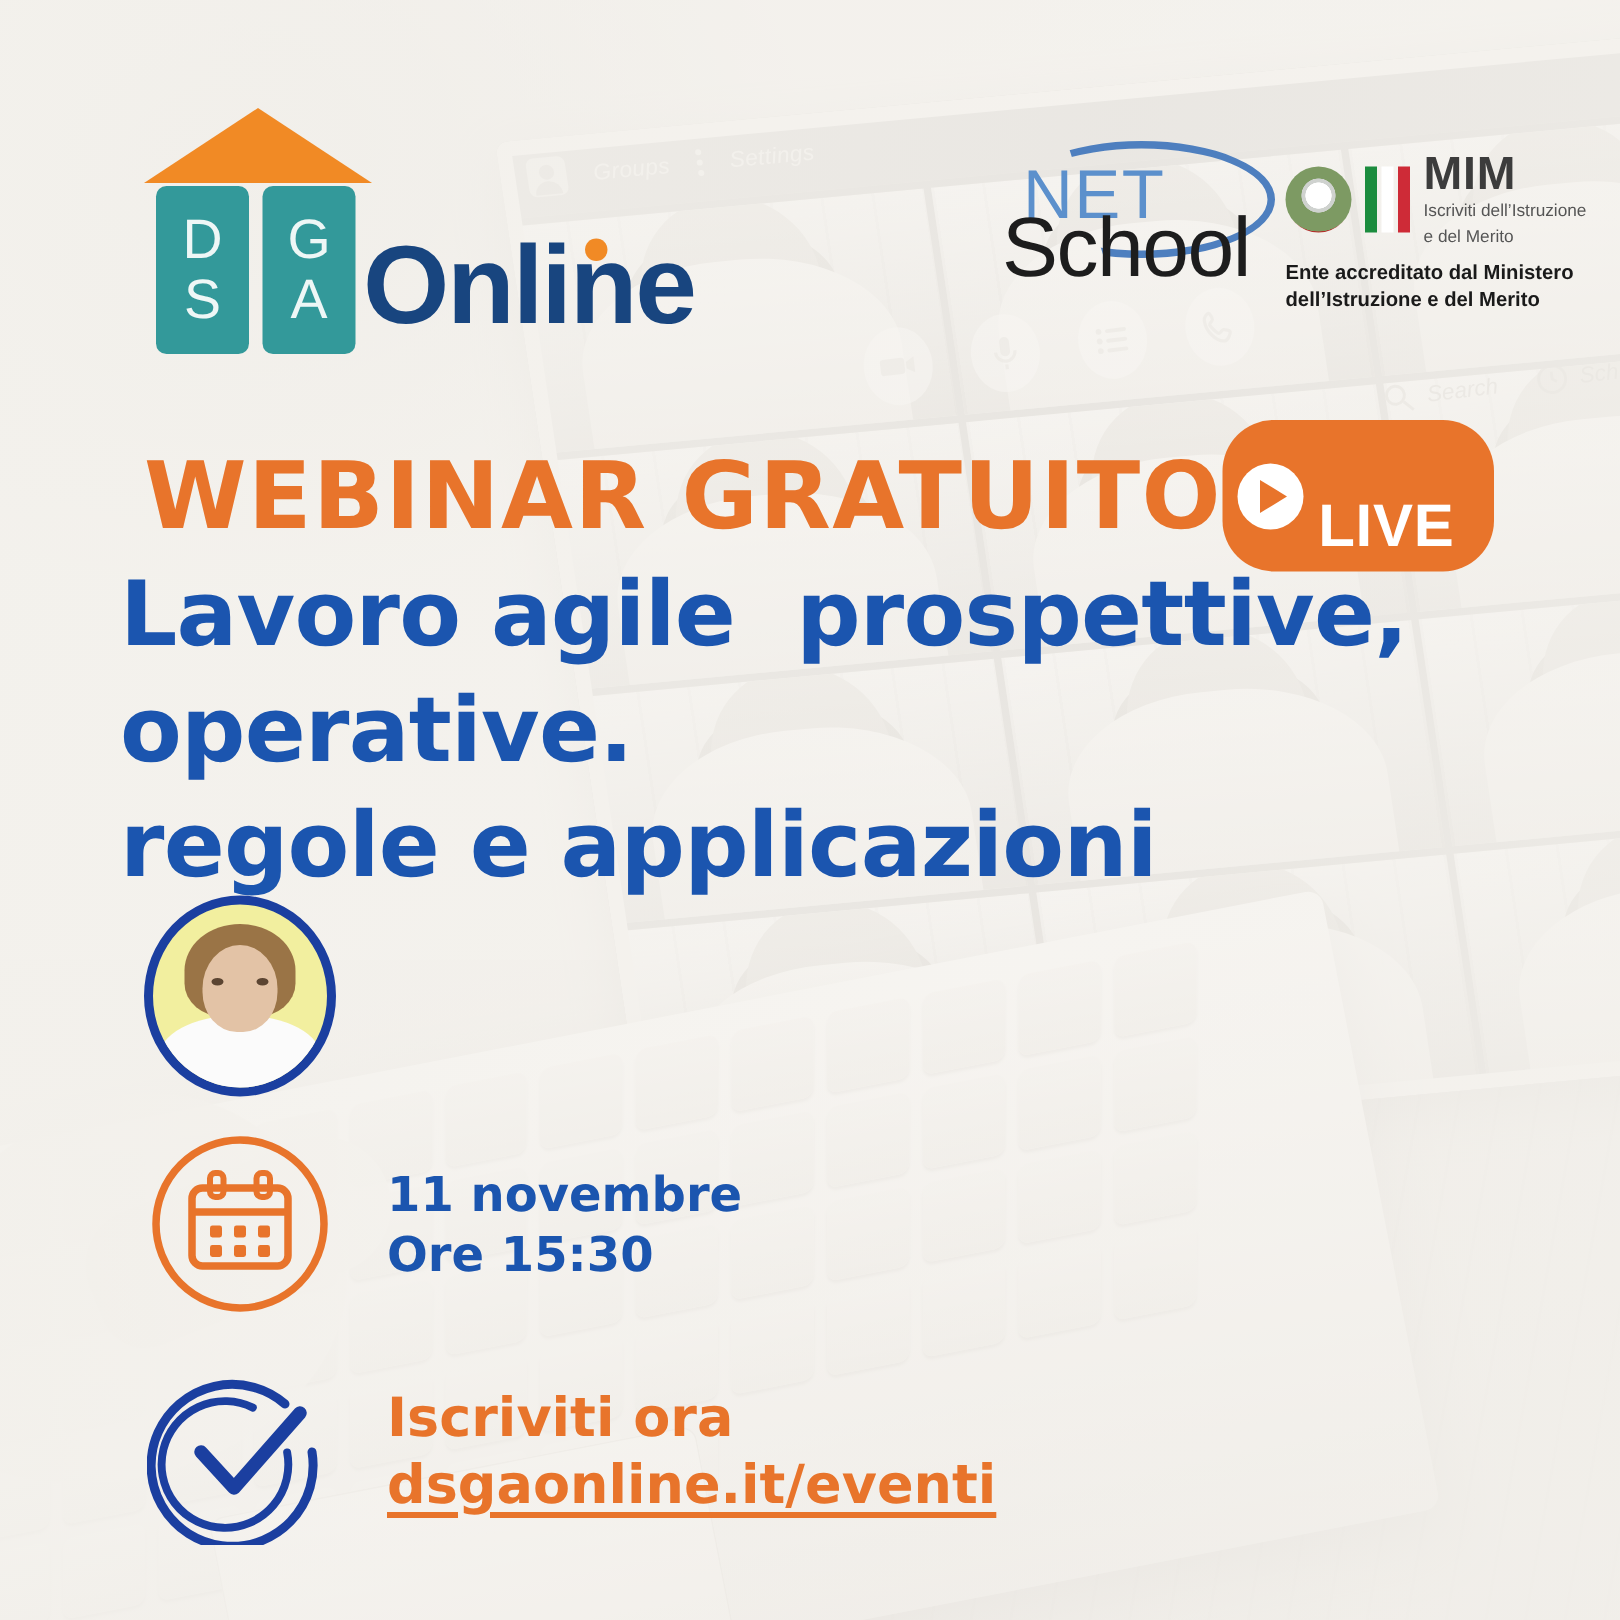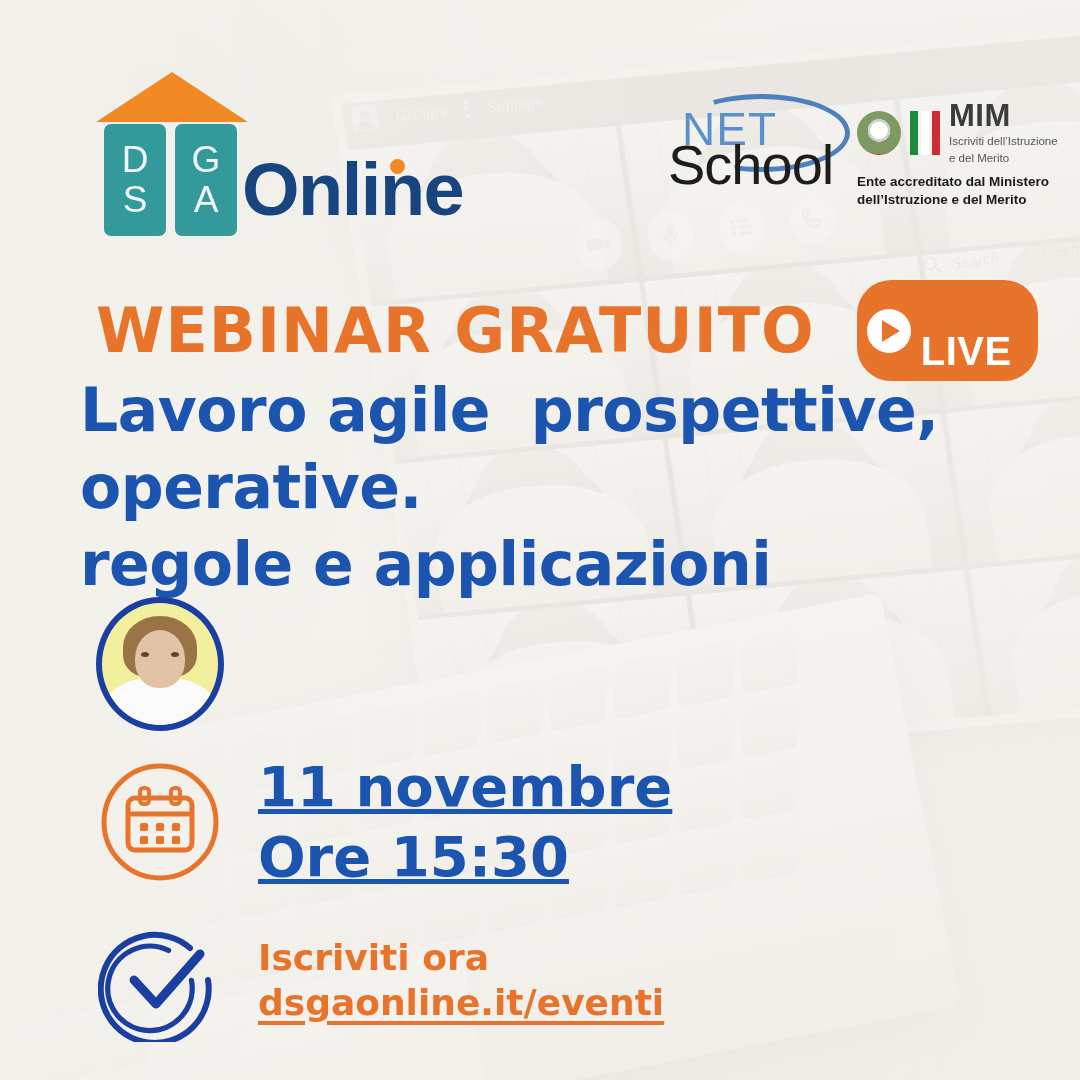--- a/index.html
+++ b/index.html
@@ -164,21 +164,21 @@
   .emblem{width:44px;height:44px;border-radius:50%;position:relative;
           background:radial-gradient(circle at 50% 44%, #ffffff 0 26%, #cfd2cf 27% 34%, #7d9a63 35% 72%, #b4302c 73% 100%);}
   .emblem .star{position:absolute;left:50%;top:45%;transform:translate(-50%,-50%);color:#fff;font-size:17px;line-height:1;}
   .flagbars{display:flex;gap:3px;}
   .flagbars i{display:block;width:8px;height:44px;}
   .mim-txt .mimname{font-size:31px;font-weight:700;color:#3c3c3c;letter-spacing:.5px;line-height:1;}
   .mim-txt .mimsub{font-size:11.5px;color:#555;line-height:1.25;margin-top:3px;}
   .accred{margin-top:7px;font-size:13.5px;font-weight:700;color:#1a1a1a;line-height:1.35;}
 
   
-  .webinar-row{position:absolute;left:96px;top:280px;width:920px;display:flex;align-items:center;gap:42px;}
+  .webinar-row{position:absolute;left:96px;top:280px;width:920px;display:flex;align-items:center;}
   .webinar{font-size:62px;font-weight:700;color:#E8742B;letter-spacing:1px;
            font-family:"DejaVu Sans","Liberation Sans",sans-serif;white-space:nowrap;}
   .live-badge{display:flex;align-items:center;gap:10px;background:#E8742B;border-radius:34px;
               padding:7px 26px 7px 10px;}
   .play-circle{width:44px;height:44px;border-radius:50%;background:#fff;display:flex;align-items:center;justify-content:center;}
   .play-tri{width:0;height:0;border-left:18px solid #E8742B;border-top:11px solid transparent;border-bottom:11px solid transparent;margin-left:5px;}
   .live-txt{color:#fff;font-size:40px;font-weight:700;letter-spacing:.5px;margin-top:42px;}
 
   
   .title{position:absolute;left:80px;top:372px;width:940px;
@@ -197,22 +197,22 @@
   .av-hair{position:absolute;left:50%;top:11%;transform:translateX(-50%);width:74px;height:62px;border-radius:50% 50% 36% 36%;background:#9a7446;}
   .av-hair:after{content:"";position:absolute;left:50%;top:26%;transform:translateX(-50%);width:40px;height:26px;border-radius:50% 50% 40% 40%;background:#e3c3a6;}
   .av-eyes{position:absolute;left:50%;top:40%;transform:translateX(-50%);width:38px;height:5px;}
   .av-eyes i{position:absolute;top:0;width:8px;height:5px;border-radius:50%;background:#5c4532;}
   .av-eyes i:first-child{left:0;} .av-eyes i:last-child{right:0;}
   .av-body{position:absolute;left:50%;bottom:-8%;transform:translateX(-50%);width:108px;height:58px;border-radius:48% 48% 0 0;background:#fbfbfb;}
 
   .speaker-name{font-size:47px;font-weight:700;color:#E8742B;line-height:1.22;
                 font-family:"DejaVu Sans","Liberation Sans",sans-serif;}
 
-  .date-line{font-size:56px;font-weight:700;color:#1B55AF;line-height:1.25;
-             font-family:"DejaVu Sans","Liberation Sans",sans-serif;text-decoration:underline;}
+  .date-line{font-size:32px;font-weight:700;color:#1B55AF;line-height:1.25;
+             font-family:"DejaVu Sans","Liberation Sans",sans-serif;}
   .cta-line{font-size:36px;font-weight:700;color:#E8742B;line-height:1.25;
             font-family:"DejaVu Sans","Liberation Sans",sans-serif;}
   .cta-link{text-decoration:underline;text-underline-offset:6px;text-decoration-thickness:4px;}
 </style>
 </head>
 <body>
 
 <div id="poster">
 
   <div class="bg-photo">

